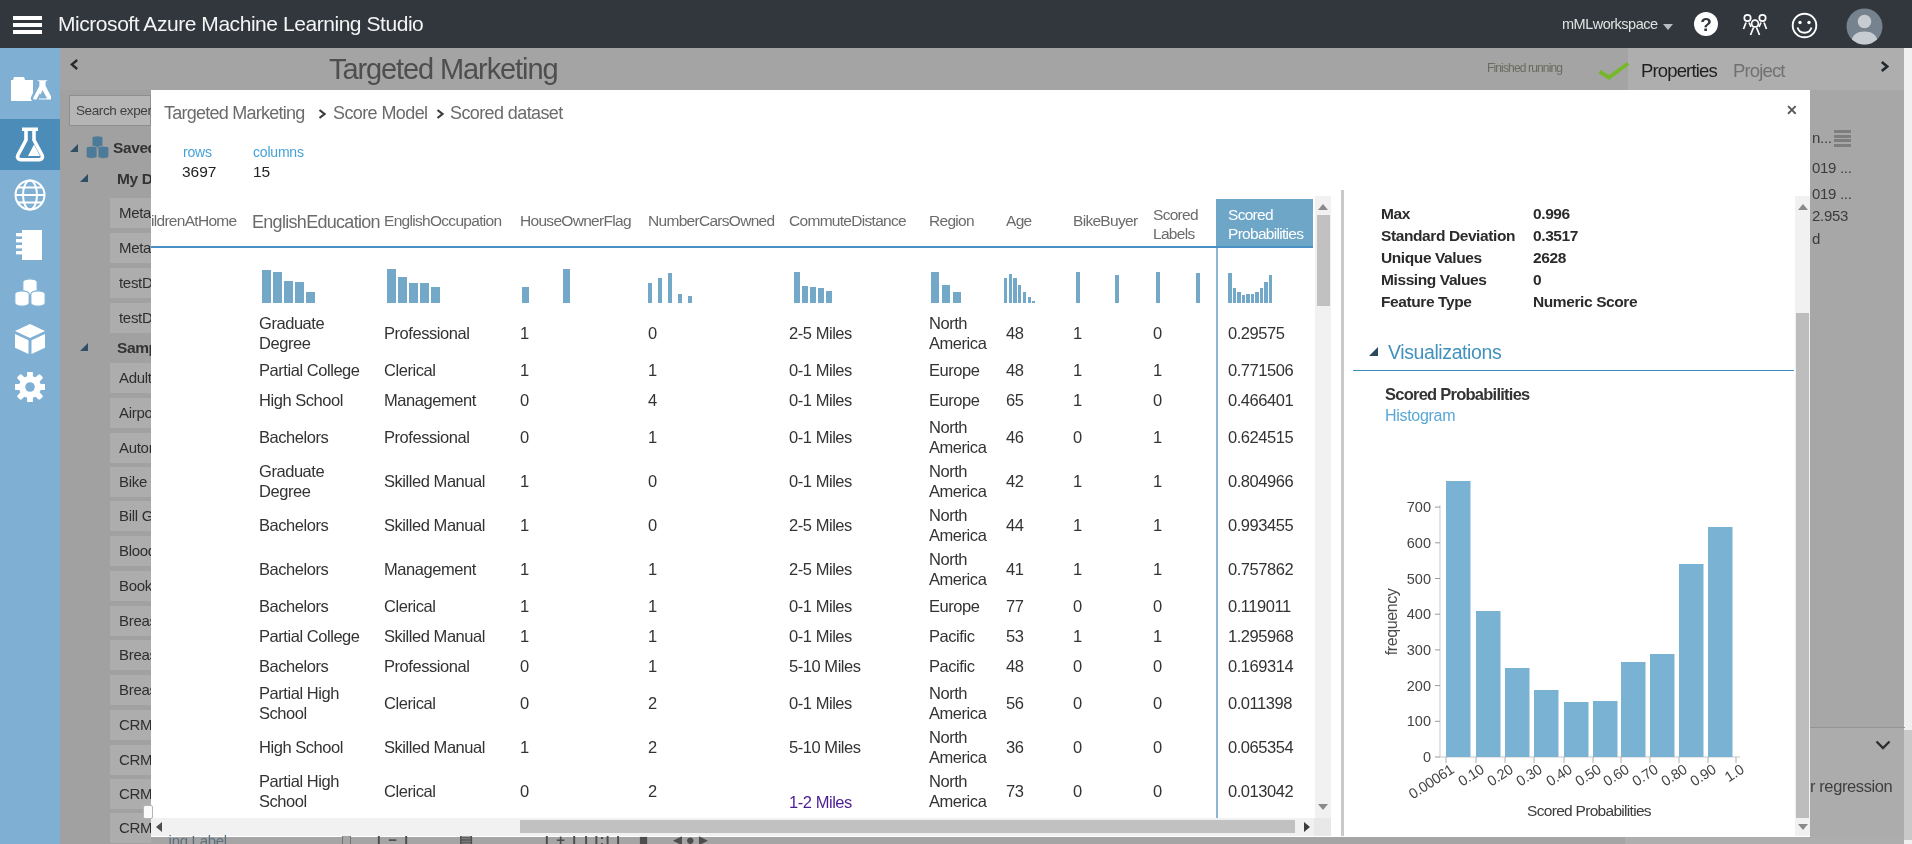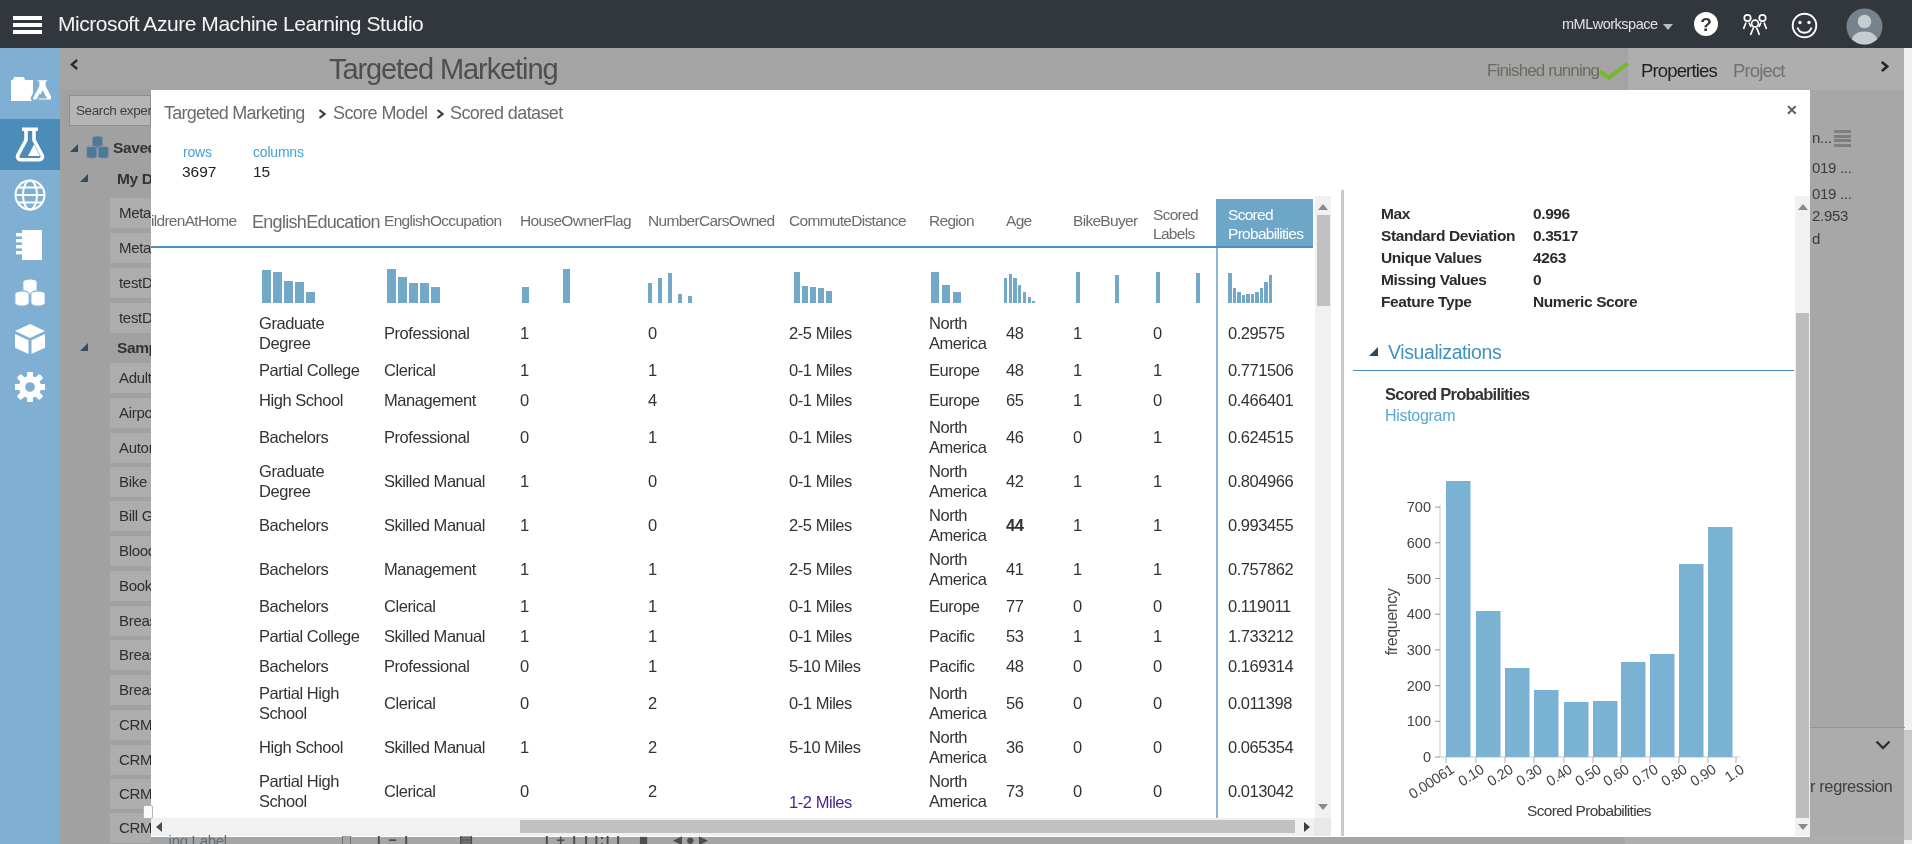--- a/index.html
+++ b/index.html
@@ -95,21 +95,21 @@
 <rect x="12.1" y="-1" width="5.8" height="8" rx="1.4" transform="rotate(180.0 15 15)"></rect>
 <rect x="12.1" y="-1" width="5.8" height="8" rx="1.4" transform="rotate(225.0 15 15)"></rect>
 <rect x="12.1" y="-1" width="5.8" height="8" rx="1.4" transform="rotate(270.0 15 15)"></rect>
 <rect x="12.1" y="-1" width="5.8" height="8" rx="1.4" transform="rotate(315.0 15 15)"></rect>
 <circle cx="15" cy="15" r="4.8" fill="#7fb0d4"></circle>
 </svg>
 <svg class="ab" style="left:70px;top:59px;" width="9" height="11" viewBox="0 0 9 11">
     <path d="M7.2 1 L1.8 5.5 L7.2 10" stroke="#2b2b2b" stroke-width="2.4" fill="none"></path>
   </svg>
 <div class="ab" style="left:329px;top:53px;width:400px;height:34px;font-size:29px;color:#4e4e4e;letter-spacing:-1.1px;">Targeted Marketing</div>
-<div class="ab" style="left:1487px;top:61px;width:120px;height:20px;font-size:17px;color:#6b6b60;letter-spacing:-0.85px;">Finished running</div>
+<div class="ab" style="left:1487px;top:61px;width:120px;height:20px;font-size:12px;color:#6b6b60;letter-spacing:-0.85px;">Finished running</div>
 <svg class="ab" style="left:1597px;top:61px;" width="34" height="19" viewBox="0 0 34 19" fill="none" stroke="#76b82a" stroke-width="4">
     <path d="M2.5 10.5 L12 16.5 L31 2.5"></path>
   </svg>
 <div class="ab" style="left:1641px;top:60px;width:120px;height:26px;font-size:18.5px;color:#1f1f1f;letter-spacing:-0.85px;">Properties</div>
 <div class="ab" style="left:1733px;top:60px;width:90px;height:26px;font-size:18.5px;color:#717171;letter-spacing:-0.85px;">Project</div>
 <svg class="ab" style="left:1880px;top:61px;" width="9" height="11" viewBox="0 0 9 11">
     <path d="M1.8 1 L7.2 5.5 L1.8 10" stroke="#22272c" stroke-width="2.6" fill="none"></path>
   </svg>
 <div class="ab" style="left:69px;top:95px;width:82px;height:31px;background:#b5b5b5;border:1px solid #8f8f8f;box-sizing:border-box;"></div>
 <div class="ab" style="left:76px;top:103px;width:80px;height:16px;font-size:13.5px;color:#3f3f3f;letter-spacing:-0.4px;white-space:nowrap;">Search experi</div>
@@ -298,21 +298,21 @@
 <div class="ab" style="left:1006px;top:481px;transform:translateY(-50%);font-size:16.5px;color:#333;letter-spacing:-0.45px;line-height:20px;white-space:nowrap;">42</div>
 <div class="ab" style="left:1073px;top:481px;transform:translateY(-50%);font-size:16.5px;color:#333;letter-spacing:-0.45px;line-height:20px;white-space:nowrap;">1</div>
 <div class="ab" style="left:1153px;top:481px;transform:translateY(-50%);font-size:16.5px;color:#333;letter-spacing:-0.45px;line-height:20px;white-space:nowrap;">1</div>
 <div class="ab" style="left:1228px;top:481px;transform:translateY(-50%);font-size:16.5px;color:#333;letter-spacing:-0.45px;line-height:20px;white-space:nowrap;">0.804966</div>
 <div class="ab" style="left:259px;top:525px;transform:translateY(-50%);font-size:16.5px;color:#333;letter-spacing:-0.45px;line-height:20px;white-space:nowrap;">Bachelors</div>
 <div class="ab" style="left:384px;top:525px;transform:translateY(-50%);font-size:16.5px;color:#333;letter-spacing:-0.45px;line-height:20px;white-space:nowrap;">Skilled Manual</div>
 <div class="ab" style="left:520px;top:525px;transform:translateY(-50%);font-size:16.5px;color:#333;letter-spacing:-0.45px;line-height:20px;white-space:nowrap;">1</div>
 <div class="ab" style="left:648px;top:525px;transform:translateY(-50%);font-size:16.5px;color:#333;letter-spacing:-0.45px;line-height:20px;white-space:nowrap;">0</div>
 <div class="ab" style="left:789px;top:525px;transform:translateY(-50%);font-size:16.5px;color:#333;letter-spacing:-0.45px;line-height:20px;white-space:nowrap;">2-5 Miles</div>
 <div class="ab" style="left:929px;top:525px;transform:translateY(-50%);font-size:16.5px;color:#333;letter-spacing:-0.45px;line-height:20px;white-space:nowrap;">North<br>America</div>
-<div class="ab" style="left:1006px;top:525px;transform:translateY(-50%);font-size:16.5px;color:#333;letter-spacing:-0.45px;line-height:20px;white-space:nowrap;font-weight:bold;">44</div>
+<div class="ab" style="left:1006px;top:525px;transform:translateY(-50%);font-size:16.5px;color:#333;letter-spacing:-0.45px;line-height:20px;white-space:nowrap;">44</div>
 <div class="ab" style="left:1073px;top:525px;transform:translateY(-50%);font-size:16.5px;color:#333;letter-spacing:-0.45px;line-height:20px;white-space:nowrap;">1</div>
 <div class="ab" style="left:1153px;top:525px;transform:translateY(-50%);font-size:16.5px;color:#333;letter-spacing:-0.45px;line-height:20px;white-space:nowrap;">1</div>
 <div class="ab" style="left:1228px;top:525px;transform:translateY(-50%);font-size:16.5px;color:#333;letter-spacing:-0.45px;line-height:20px;white-space:nowrap;">0.993455</div>
 <div class="ab" style="left:259px;top:569px;transform:translateY(-50%);font-size:16.5px;color:#333;letter-spacing:-0.45px;line-height:20px;white-space:nowrap;">Bachelors</div>
 <div class="ab" style="left:384px;top:569px;transform:translateY(-50%);font-size:16.5px;color:#333;letter-spacing:-0.45px;line-height:20px;white-space:nowrap;">Management</div>
 <div class="ab" style="left:520px;top:569px;transform:translateY(-50%);font-size:16.5px;color:#333;letter-spacing:-0.45px;line-height:20px;white-space:nowrap;">1</div>
 <div class="ab" style="left:648px;top:569px;transform:translateY(-50%);font-size:16.5px;color:#333;letter-spacing:-0.45px;line-height:20px;white-space:nowrap;">1</div>
 <div class="ab" style="left:789px;top:569px;transform:translateY(-50%);font-size:16.5px;color:#333;letter-spacing:-0.45px;line-height:20px;white-space:nowrap;">2-5 Miles</div>
 <div class="ab" style="left:929px;top:569px;transform:translateY(-50%);font-size:16.5px;color:#333;letter-spacing:-0.45px;line-height:20px;white-space:nowrap;">North<br>America</div>
 <div class="ab" style="left:1006px;top:569px;transform:translateY(-50%);font-size:16.5px;color:#333;letter-spacing:-0.45px;line-height:20px;white-space:nowrap;">41</div>
@@ -331,21 +331,21 @@
 <div class="ab" style="left:1228px;top:606px;transform:translateY(-50%);font-size:16.5px;color:#333;letter-spacing:-0.45px;line-height:20px;white-space:nowrap;">0.119011</div>
 <div class="ab" style="left:259px;top:636px;transform:translateY(-50%);font-size:16.5px;color:#333;letter-spacing:-0.45px;line-height:20px;white-space:nowrap;">Partial College</div>
 <div class="ab" style="left:384px;top:636px;transform:translateY(-50%);font-size:16.5px;color:#333;letter-spacing:-0.45px;line-height:20px;white-space:nowrap;">Skilled Manual</div>
 <div class="ab" style="left:520px;top:636px;transform:translateY(-50%);font-size:16.5px;color:#333;letter-spacing:-0.45px;line-height:20px;white-space:nowrap;">1</div>
 <div class="ab" style="left:648px;top:636px;transform:translateY(-50%);font-size:16.5px;color:#333;letter-spacing:-0.45px;line-height:20px;white-space:nowrap;">1</div>
 <div class="ab" style="left:789px;top:636px;transform:translateY(-50%);font-size:16.5px;color:#333;letter-spacing:-0.45px;line-height:20px;white-space:nowrap;">0-1 Miles</div>
 <div class="ab" style="left:929px;top:636px;transform:translateY(-50%);font-size:16.5px;color:#333;letter-spacing:-0.45px;line-height:20px;white-space:nowrap;">Pacific</div>
 <div class="ab" style="left:1006px;top:636px;transform:translateY(-50%);font-size:16.5px;color:#333;letter-spacing:-0.45px;line-height:20px;white-space:nowrap;">53</div>
 <div class="ab" style="left:1073px;top:636px;transform:translateY(-50%);font-size:16.5px;color:#333;letter-spacing:-0.45px;line-height:20px;white-space:nowrap;">1</div>
 <div class="ab" style="left:1153px;top:636px;transform:translateY(-50%);font-size:16.5px;color:#333;letter-spacing:-0.45px;line-height:20px;white-space:nowrap;">1</div>
-<div class="ab" style="left:1228px;top:636px;transform:translateY(-50%);font-size:16.5px;color:#333;letter-spacing:-0.45px;line-height:20px;white-space:nowrap;">1.733212</div>
+<div class="ab" style="left:1228px;top:636px;transform:translateY(-50%);font-size:16.5px;color:#333;letter-spacing:-0.45px;line-height:20px;white-space:nowrap;">1.295968</div>
 <div class="ab" style="left:259px;top:666px;transform:translateY(-50%);font-size:16.5px;color:#333;letter-spacing:-0.45px;line-height:20px;white-space:nowrap;">Bachelors</div>
 <div class="ab" style="left:384px;top:666px;transform:translateY(-50%);font-size:16.5px;color:#333;letter-spacing:-0.45px;line-height:20px;white-space:nowrap;">Professional</div>
 <div class="ab" style="left:520px;top:666px;transform:translateY(-50%);font-size:16.5px;color:#333;letter-spacing:-0.45px;line-height:20px;white-space:nowrap;">0</div>
 <div class="ab" style="left:648px;top:666px;transform:translateY(-50%);font-size:16.5px;color:#333;letter-spacing:-0.45px;line-height:20px;white-space:nowrap;">1</div>
 <div class="ab" style="left:789px;top:666px;transform:translateY(-50%);font-size:16.5px;color:#333;letter-spacing:-0.45px;line-height:20px;white-space:nowrap;">5-10 Miles</div>
 <div class="ab" style="left:929px;top:666px;transform:translateY(-50%);font-size:16.5px;color:#333;letter-spacing:-0.45px;line-height:20px;white-space:nowrap;">Pacific</div>
 <div class="ab" style="left:1006px;top:666px;transform:translateY(-50%);font-size:16.5px;color:#333;letter-spacing:-0.45px;line-height:20px;white-space:nowrap;">48</div>
 <div class="ab" style="left:1073px;top:666px;transform:translateY(-50%);font-size:16.5px;color:#333;letter-spacing:-0.45px;line-height:20px;white-space:nowrap;">0</div>
 <div class="ab" style="left:1153px;top:666px;transform:translateY(-50%);font-size:16.5px;color:#333;letter-spacing:-0.45px;line-height:20px;white-space:nowrap;">0</div>
 <div class="ab" style="left:1228px;top:666px;transform:translateY(-50%);font-size:16.5px;color:#333;letter-spacing:-0.45px;line-height:20px;white-space:nowrap;">0.169314</div>
@@ -388,21 +388,21 @@
 <div class="ab" style="left:1331px;top:818px;width:10px;height:18px;background:#fff;"></div>
 <div class="ab" style="left:156px;top:822px;width:0;height:0;border-top:5px solid transparent;border-bottom:5px solid transparent;border-right:6px solid #4d4d4d;"></div>
 <div class="ab" style="left:520px;top:820px;width:775px;height:13px;background:#c1c1c1;"></div>
 <div class="ab" style="left:1304px;top:822px;width:0;height:0;border-top:5px solid transparent;border-bottom:5px solid transparent;border-left:6px solid #3d3d3d;"></div>
 <div class="ab" style="left:1341px;top:190px;width:2.5px;height:646px;background:#c9c9c9;"></div>
 <div class="ab" style="left:1381px;top:214px;transform:translateY(-50%);font-size:15.5px;font-weight:bold;color:#2b2b2b;letter-spacing:-0.4px;white-space:nowrap;">Max</div>
 <div class="ab" style="left:1533px;top:214px;transform:translateY(-50%);font-size:15.5px;font-weight:bold;color:#2b2b2b;letter-spacing:-0.4px;white-space:nowrap;">0.996</div>
 <div class="ab" style="left:1381px;top:236px;transform:translateY(-50%);font-size:15.5px;font-weight:bold;color:#2b2b2b;letter-spacing:-0.4px;white-space:nowrap;">Standard Deviation</div>
 <div class="ab" style="left:1533px;top:236px;transform:translateY(-50%);font-size:15.5px;font-weight:bold;color:#2b2b2b;letter-spacing:-0.4px;white-space:nowrap;">0.3517</div>
 <div class="ab" style="left:1381px;top:258px;transform:translateY(-50%);font-size:15.5px;font-weight:bold;color:#2b2b2b;letter-spacing:-0.4px;white-space:nowrap;">Unique Values</div>
-<div class="ab" style="left:1533px;top:258px;transform:translateY(-50%);font-size:15.5px;font-weight:bold;color:#2b2b2b;letter-spacing:-0.4px;white-space:nowrap;">4263</div>
+<div class="ab" style="left:1533px;top:258px;transform:translateY(-50%);font-size:15.5px;font-weight:bold;color:#2b2b2b;letter-spacing:-0.4px;white-space:nowrap;">2628</div>
 <div class="ab" style="left:1381px;top:280px;transform:translateY(-50%);font-size:15.5px;font-weight:bold;color:#2b2b2b;letter-spacing:-0.4px;white-space:nowrap;">Missing Values</div>
 <div class="ab" style="left:1533px;top:280px;transform:translateY(-50%);font-size:15.5px;font-weight:bold;color:#2b2b2b;letter-spacing:-0.4px;white-space:nowrap;">0</div>
 <div class="ab" style="left:1381px;top:302px;transform:translateY(-50%);font-size:15.5px;font-weight:bold;color:#2b2b2b;letter-spacing:-0.4px;white-space:nowrap;">Feature Type</div>
 <div class="ab" style="left:1533px;top:302px;transform:translateY(-50%);font-size:15.5px;font-weight:bold;color:#2b2b2b;letter-spacing:-0.4px;white-space:nowrap;">Numeric Score</div>
 <svg class="ab" style="left:1369px;top:347px;" width="9" height="9" viewBox="0 0 10 10">
     <path d="M10 0 L10 10 L0 10 Z" fill="#2b4a5e"></path>
   </svg>
 <div class="ab" style="left:1388px;top:341px;width:200px;height:24px;font-size:19.5px;color:#4292be;letter-spacing:-0.4px;">Visualizations</div>
 <div class="ab" style="left:1353px;top:370px;width:441px;height:1px;background:#3f8cbe;"></div>
 <div class="ab" style="left:1385px;top:385px;width:250px;height:20px;font-size:16.5px;font-weight:bold;color:#333;letter-spacing:-0.75px;">Scored Probabilities</div>

